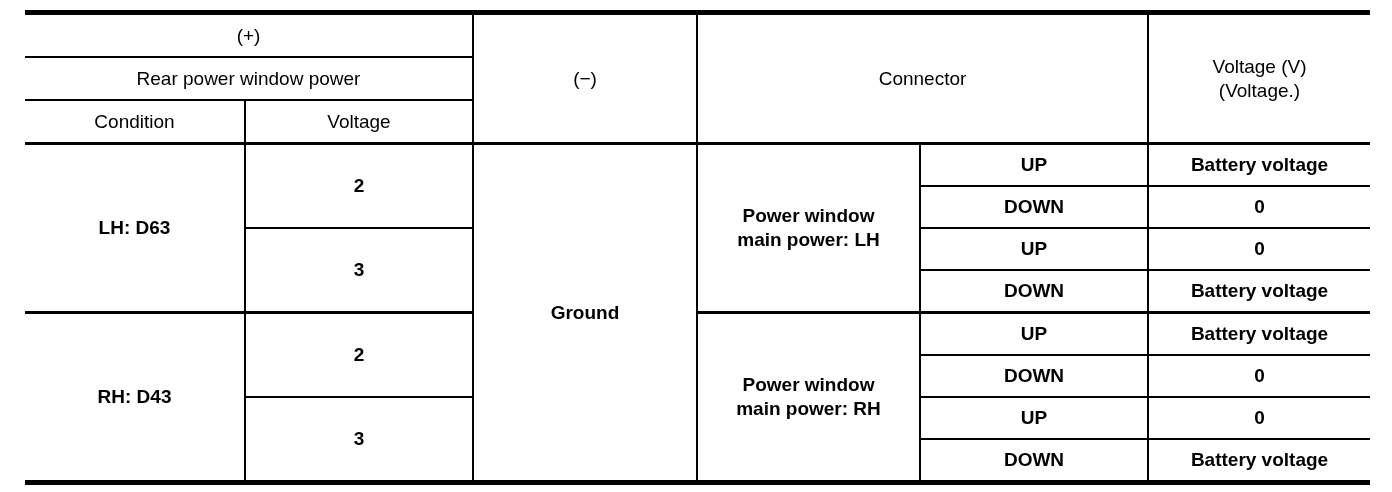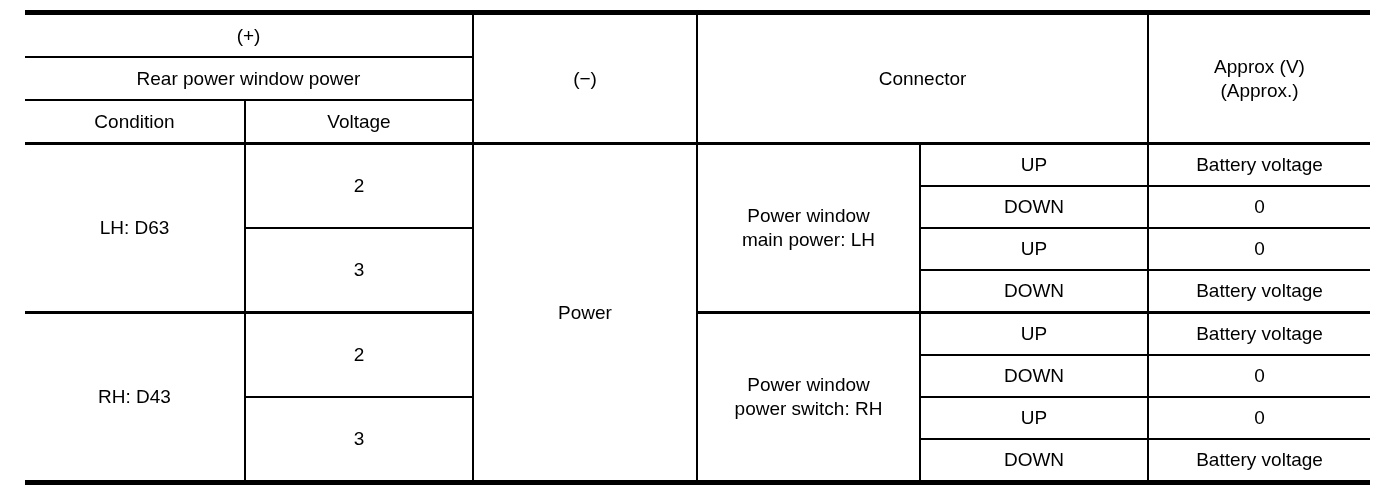--- a/index.html
+++ b/index.html
@@ -17,21 +17,21 @@
     border:2px solid #000;
     text-align:center; vertical-align:middle;
     padding:0; line-height:24px;
     overflow:hidden;
   }
   .vtable td.no-left  { border-left:none; }
   .vtable td.no-right { border-right:none; }
   .vtable td.hdr-bottom { border-bottom-width:3px; }
   .vtable td.sec-bottom { border-bottom-width:3px; }
   .vtable tr.hdr td  { height:41px; }
-  .vtable tr.body td { height:40px; }
+  .vtable tr.body td { height:40px;font-weight:bold; }
 </style>
 </head>
 <body>
 
 <div class="page">
   <table class="vtable">
     <colgroup>
       <col style="width:220px">
       <col style="width:228px">
       <col style="width:224px">
@@ -39,36 +39,36 @@
       <col style="width:228px">
       <col style="width:222px">
     </colgroup>
     <tbody>
 
       <tr class="hdr">
         <td colspan="2" class="no-left">(+)</td>
         <td rowspan="3" class="hdr-bottom">(−)</td>
         <td colspan="2" rowspan="3" class="hdr-bottom">Connector</td>
         <td rowspan="3" class="no-right hdr-bottom">
-          <div>Approx (V)</div>
-          <div>(Approx.)</div>
+          <div>Voltage (V)</div>
+          <div>(Voltage.)</div>
         </td>
       </tr>
       <tr class="hdr">
         <td colspan="2" class="no-left">Rear power window power</td>
       </tr>
       <tr class="hdr">
         <td class="no-left hdr-bottom">Condition</td>
         <td class="hdr-bottom">Voltage</td>
       </tr>
 
       <tr class="body">
         <td rowspan="4" class="no-left sec-bottom">LH: D63</td>
         <td rowspan="2">2</td>
-        <td rowspan="8">Power</td>
+        <td rowspan="8">Ground</td>
         <td rowspan="4" class="sec-bottom">
           <div>Power window</div>
           <div>main power: LH</div>
         </td>
         <td>UP</td>
         <td class="no-right">Battery voltage</td>
       </tr>
       <tr class="body">
         <td>DOWN</td>
         <td class="no-right">0</td>
@@ -81,21 +81,21 @@
       <tr class="body">
         <td class="sec-bottom">DOWN</td>
         <td class="no-right sec-bottom">Battery voltage</td>
       </tr>
 
       <tr class="body">
         <td rowspan="4" class="no-left">RH: D43</td>
         <td rowspan="2">2</td>
         <td rowspan="4">
           <div>Power window</div>
-          <div>power switch: RH</div>
+          <div>main power: RH</div>
         </td>
         <td>UP</td>
         <td class="no-right">Battery voltage</td>
       </tr>
       <tr class="body">
         <td>DOWN</td>
         <td class="no-right">0</td>
       </tr>
       <tr class="body">
         <td rowspan="2">3</td>

